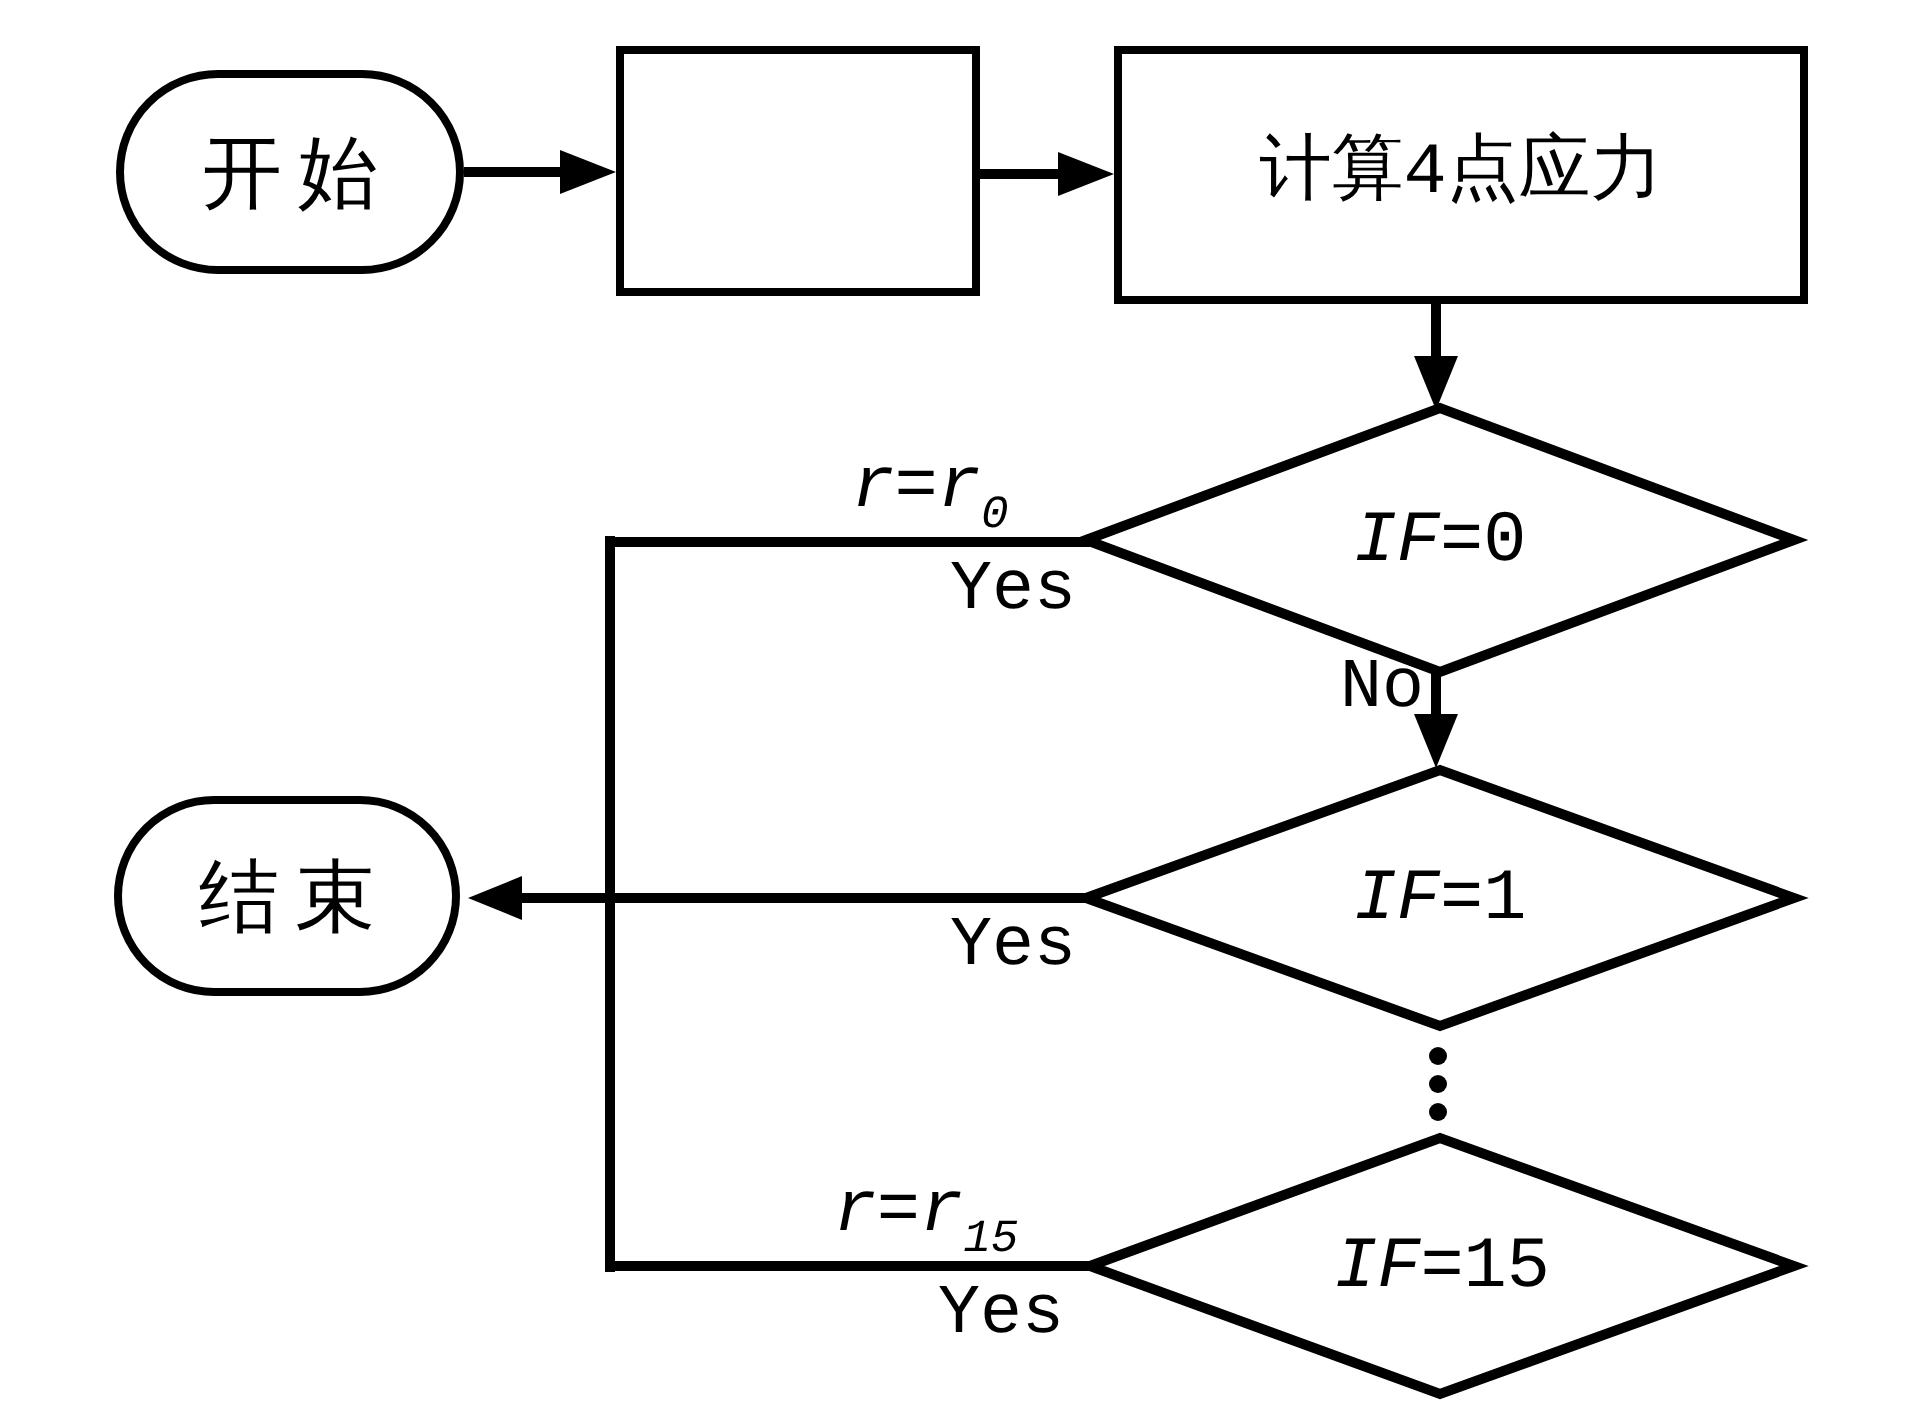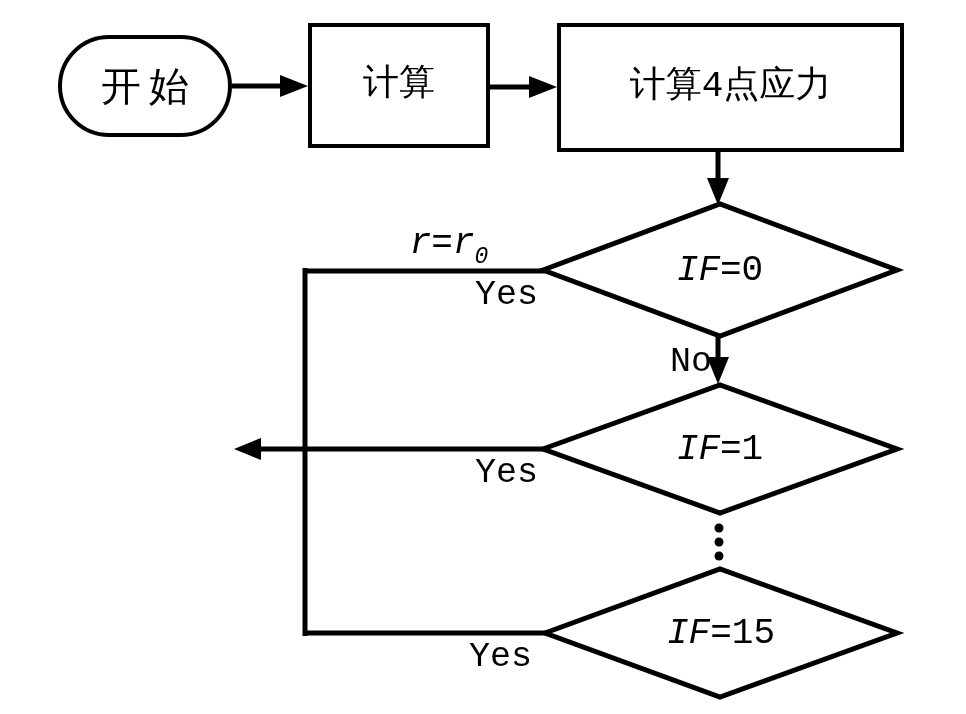--- a/index.html
+++ b/index.html
@@ -68,27 +68,27 @@
     line-height: 1.0;
   }
   .branch-label .sub { font-size: 23px; vertical-align: -0.45em; }
   .yes-label, .no-label {
     position: absolute;
     text-align: right;
     font-size: 35px;
     font-style: normal;
     line-height: 1.0;
   }
-  .bv1 { left: 379px; top: 226px; width: 140px; }
+  .bv1 { left: 395px; top: 226px; width: 140px; }
   .by1 { left: 398px; top: 278px; width: 140px; }
   .bv2 { left: 395px; top: 404px; width: 140px; }
   .by2 { left: 398px; top: 456px; width: 140px; }
   .bv3 { left: 388px; top: 588px; width: 150px; }
   .by3 { left: 392px; top: 640px; width: 140px; }
-  .no-pos { left: 648px; top: 345px; width: 64px; }
+  .no-pos { left: 648px; top: 327px; width: 64px; }
 </style>
 </head>
 <body>
 
 <div class="stage">
 
   <svg class="layer" viewBox="0 0 966 714">
 
     <g>
       <line x1="232" y1="86" x2="284" y2="86" stroke="#000" stroke-width="5"></line>
@@ -129,23 +129,25 @@
       <circle cx="719" cy="528" r="4.5" fill="#000"></circle>
       <circle cx="719" cy="542" r="4.5" fill="#000"></circle>
       <circle cx="719" cy="556" r="4.5" fill="#000"></circle>
     </g>
   </svg>
 
   <div class="node stadium start-node">
     <span class="cjk-label">开始</span>
   </div>
 
+  <div class="node stadium end-node">
+    <span class="cjk-label">结束</span>
+  </div>
 
   <div class="node rectbox box1">
-    <div>计算</div>
   </div>
 
   <div class="node rectbox box2">
     <div>计算4点应力</div>
   </div>
 
   <div class="diamond-label dl1">
     <span class="ital">IF</span>
       <span>=0</span>
   </div>
@@ -158,17 +160,20 @@
       <span>=15</span>
   </div>
 
   <div class="branch-label bv1">
     <span>r=r</span><span class="sub">0</span>
   </div>
   <div class="yes-label by1">Yes</div>
 
   <div class="yes-label by2">Yes</div>
 
+  <div class="branch-label bv3">
+    <span>r=r</span><span class="sub">15</span>
+  </div>
   <div class="yes-label by3">Yes</div>
 
   <div class="no-label no-pos">No</div>
 
 </div>
 
 </body></html>

